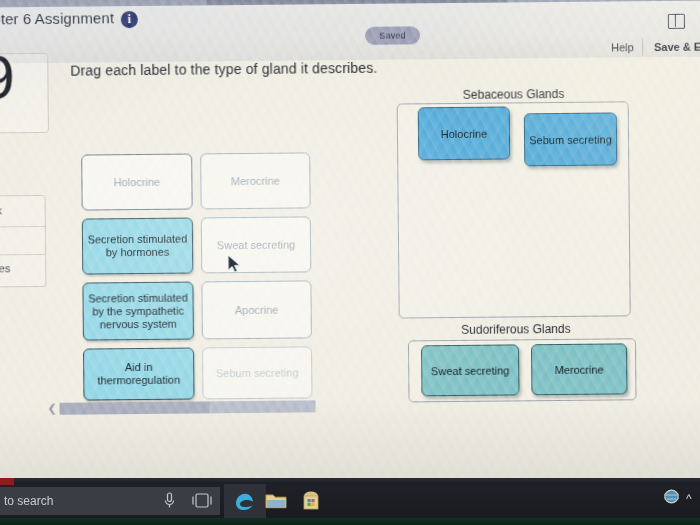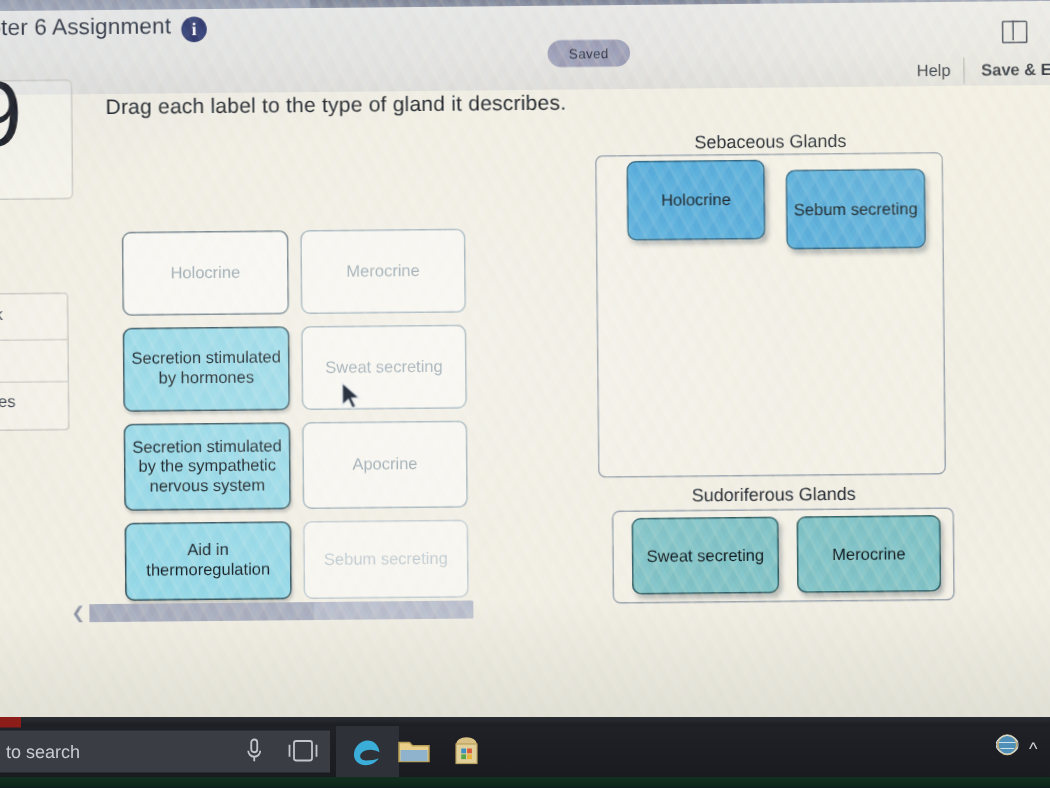--- a/index.html
+++ b/index.html
@@ -1,19 +1,19 @@
 <!DOCTYPE html>
 <html><head>
 <meta charset="utf-8">
 <style>
   html,body{margin:0;padding:0;background:#000;}
   body{width:700px;height:525px;overflow:hidden;font-family:"Liberation Sans",sans-serif;}
 
   
-  #photo{position:relative;width:700px;height:525px;overflow:hidden;background:#0f172a;}
+  #photo{position:relative;width:700px;height:525px;overflow:hidden;background:#0c4a6e;}
 
   
   #screen{
     position:absolute;left:-6px;top:-4px;width:712px;height:492px;
     transform:rotate(-0.55deg);
     background:#efece1;
     overflow:hidden;
   }
 
   

